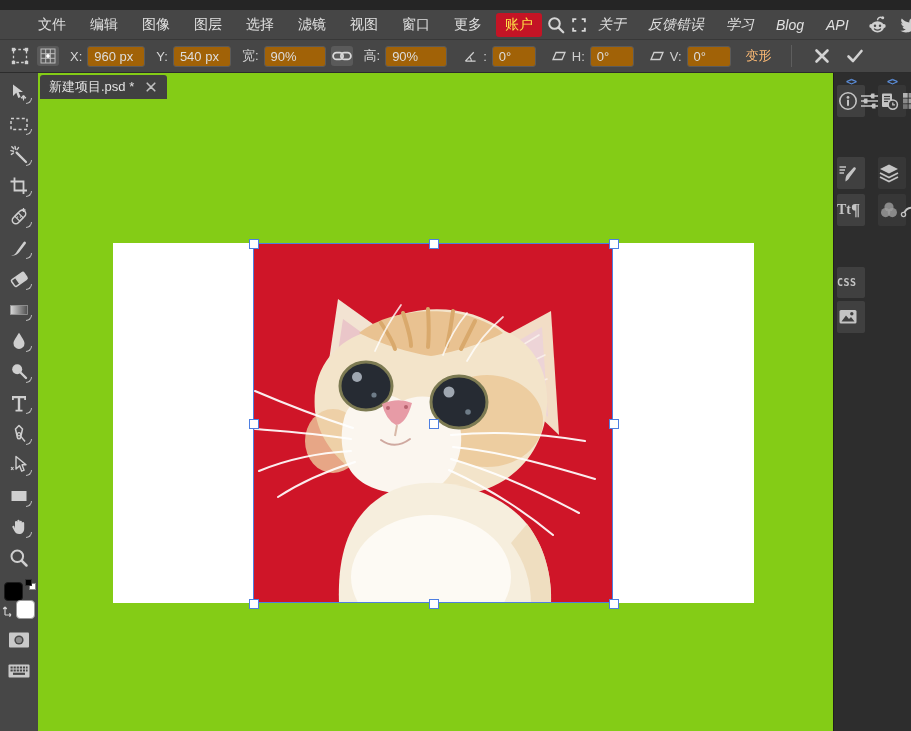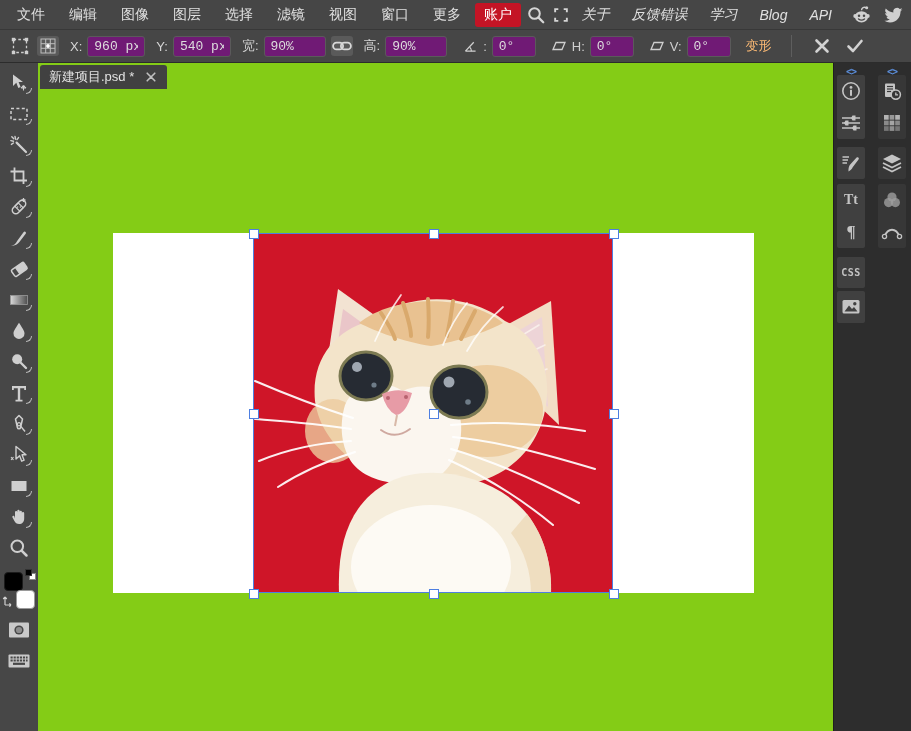--- a/index.html
+++ b/index.html
@@ -1,34 +1,34 @@
 <!DOCTYPE html>
 <html><head>
 <meta charset="utf-8">
 <style>
   * { margin:0; padding:0; box-sizing:border-box; }
   html,body { background:#111; }
   body { font-family:"Liberation Sans","DejaVu Sans",sans-serif; }
   .app { position:relative; width:911px; height:731px; background:#252525; overflow:hidden; user-select:none; }
 
   
-  .menubar { display:flex; align-items:center; height:30px; background:#464646; border-bottom:1px solid #383838; padding:0 5px; color:#e0e0e0; font-size:14px; white-space:nowrap; }
+  .menubar { display:flex; align-items:center; height:30px; background:#464646; border-bottom:1px solid #383838; padding:0 26px; color:#e0e0e0; font-size:14px; white-space:nowrap;margin-top:10px; }
   .menu-item { padding:3px 12px; cursor:default; }
-  .menu-item.account { background:#c41425; color:#ffffff; border-radius:3px; padding:3px 9px; margin-left:2px; }
+  .menu-item.account { background:#c41425; color:#fde047; border-radius:3px; padding:3px 9px; margin-left:2px; }
   .menu-icon-btn { display:flex; align-items:center; justify-content:center; width:26px; height:24px; margin-left:4px; }
   .menubar-right { margin-left:auto; display:flex; align-items:center; gap:2px; }
   .menubar-right .menu-item { padding:3px 10px;font-style:italic; }
   svg.ic { display:block; }
 
   
   .optionsbar { display:flex; align-items:center; height:33px; background:#464646; border-bottom:1px solid #2c2c2c; padding:0 8px; color:#cfcfcf; font-size:13px; gap:5px; white-space:nowrap; }
   .opt-icon { display:flex; align-items:center; justify-content:center; width:24px; height:24px; }
   .opt-icon.raised { background:#5a5a5a; border-radius:3px; width:22px; height:20px; }
   .opt-label { margin-left:6px; color:#d6d6d6; }
-  .opt-input { height:21px; background:#701a75; border:1px solid #5a5a5a; border-radius:3px; color:#ddd; font-size:13px; font-family:Liberation Mono, monospace; padding:0 6px; outline:none; }
+  .opt-input { height:21px; background:#a16207; border:1px solid #5a5a5a; border-radius:3px; color:#ddd; font-size:13px; font-family:Liberation Sans, sans-serif; padding:0 6px; outline:none; }
   .w58 { width:58px; } .w62 { width:62px; } .w44 { width:44px; }
   .opt-sep { width:1px; height:22px; background:#5e5e5e; margin:0 10px 0 14px; }
   .warp-label { margin-left:10px; color:#fdba74; }
   .opt-act { display:flex; align-items:center; justify-content:center; width:26px; height:26px; margin-left:2px; }
 
   
   .main { display:flex; height:668px; }
 
   
   .toolbar { width:38px; background:#474747; display:flex; flex-direction:column; align-items:center; padding-top:6px; gap:3px; flex:0 0 38px; }
@@ -50,21 +50,21 @@
   .doc-canvas { position:absolute; left:75px; top:170px; width:641px; height:360px; background:#ffffff; }
   .image-layer { position:absolute; left:215px; top:170px; width:360px; height:360px; }
   .image-layer svg { display:block; width:100%; height:100%; }
   .transform-overlay { position:absolute; left:215px; top:170px; width:360px; height:360px; border:1px solid #4e7fe1; pointer-events:none; }
   .handle { position:absolute; width:10px; height:10px; background:#fff; border:1.5px solid #4e7fe1; pointer-events:auto; }
 
   
   .rpanel { position:relative; width:78px; flex:0 0 78px; background:#2d2d2d; border-left:1px solid #1f1f1f; }
   .collapse-btn { position:absolute; top:3px; width:20px; text-align:center; color:#5b8dd9; font-family:"DejaVu Sans Mono",monospace; font-weight:bold; font-size:10px; letter-spacing:-1px; }
   .c1 { left:7px; } .c2 { left:48px; }
-  .pgroup { position:absolute; width:28px; border-radius:2px; display:flex; flex-direction:column; }
+  .pgroup { position:absolute; width:28px; border-radius:2px; display:flex; flex-direction:row; }
   .pgroup.left { left:3px; background:#404040; }
   .pgroup.right { left:44px; background:#373737; }
   .pcell { height:32px; display:flex; align-items:center; justify-content:center; color:#c4c4c4; }
   .lbl-tt { font-family:"Liberation Serif","DejaVu Serif",serif; font-weight:bold; font-size:14px; }
   .lbl-para { font-family:"Liberation Serif","DejaVu Serif",serif; font-weight:bold; font-size:17px; }
   .lbl-css { font-family:"DejaVu Sans Mono",monospace; font-weight:bold; font-size:10px; letter-spacing:.5px; }
 </style>
 </head>
 <body>
 

